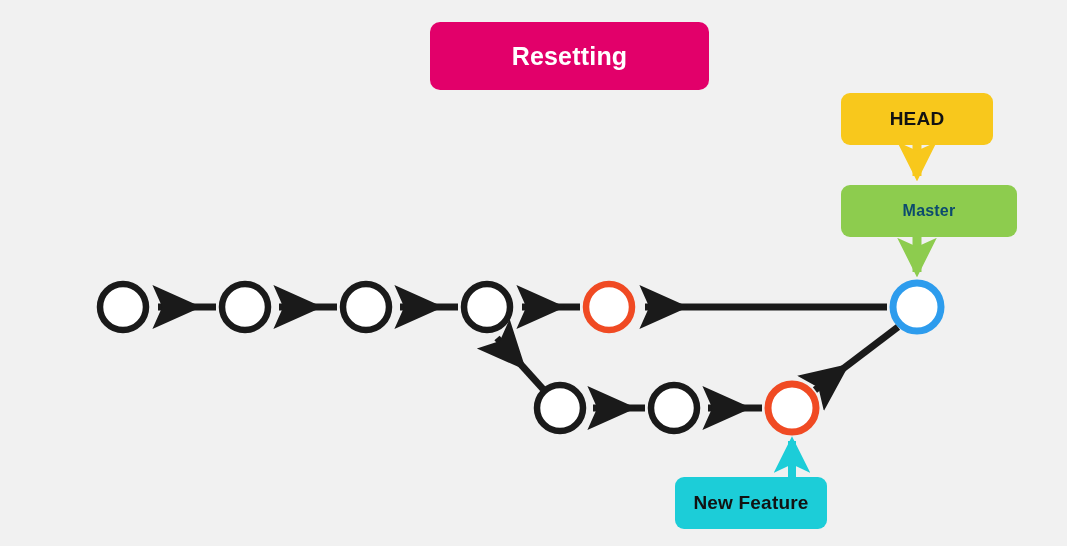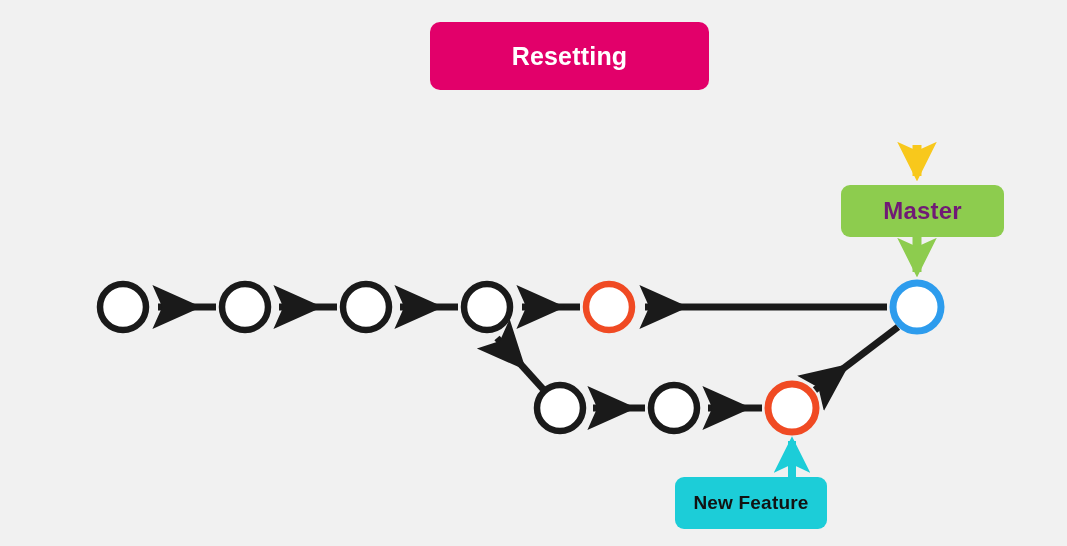--- a/index.html
+++ b/index.html
@@ -53,25 +53,25 @@
     top: 93px;
     width: 152px;
     height: 52px;
     background: #f8c81c;
     color: #121212;
     font-size: 19px;
   }
   .master-box {
     left: 841px;
     top: 185px;
-    width: 163px;
+    width: 176px;
     height: 52px;
     background: #8dcc4e;
-    color: #701a75;
-    font-size: 24px;
+    color: #0c4a6e;
+    font-size: 16px;
   }
   .newfeature-box {
     left: 675px;
     top: 477px;
     width: 152px;
     height: 52px;
     background: #1ccdd8;
     color: #121212;
     font-size: 19px;
   }
@@ -127,18 +127,19 @@
       <circle cx="917" cy="307" r="24" fill="#ffffff" stroke="#2d9ced" stroke-width="7"></circle>
 
       <circle cx="560" cy="408" r="23" fill="#ffffff" stroke="#1a1a1a" stroke-width="6.5"></circle>
       <circle cx="674" cy="408" r="23" fill="#ffffff" stroke="#1a1a1a" stroke-width="6.5"></circle>
       <circle cx="792" cy="408" r="24" fill="#ffffff" stroke="#f04a23" stroke-width="7"></circle>
     </g>
   </svg>
 
   <div class="label-box title-banner">Resetting</div>
 
+  <div class="label-box head-box">HEAD</div>
 
   <div class="label-box master-box">Master</div>
 
   <div class="label-box newfeature-box">New Feature</div>
 
 </div>
 
 </body></html>

